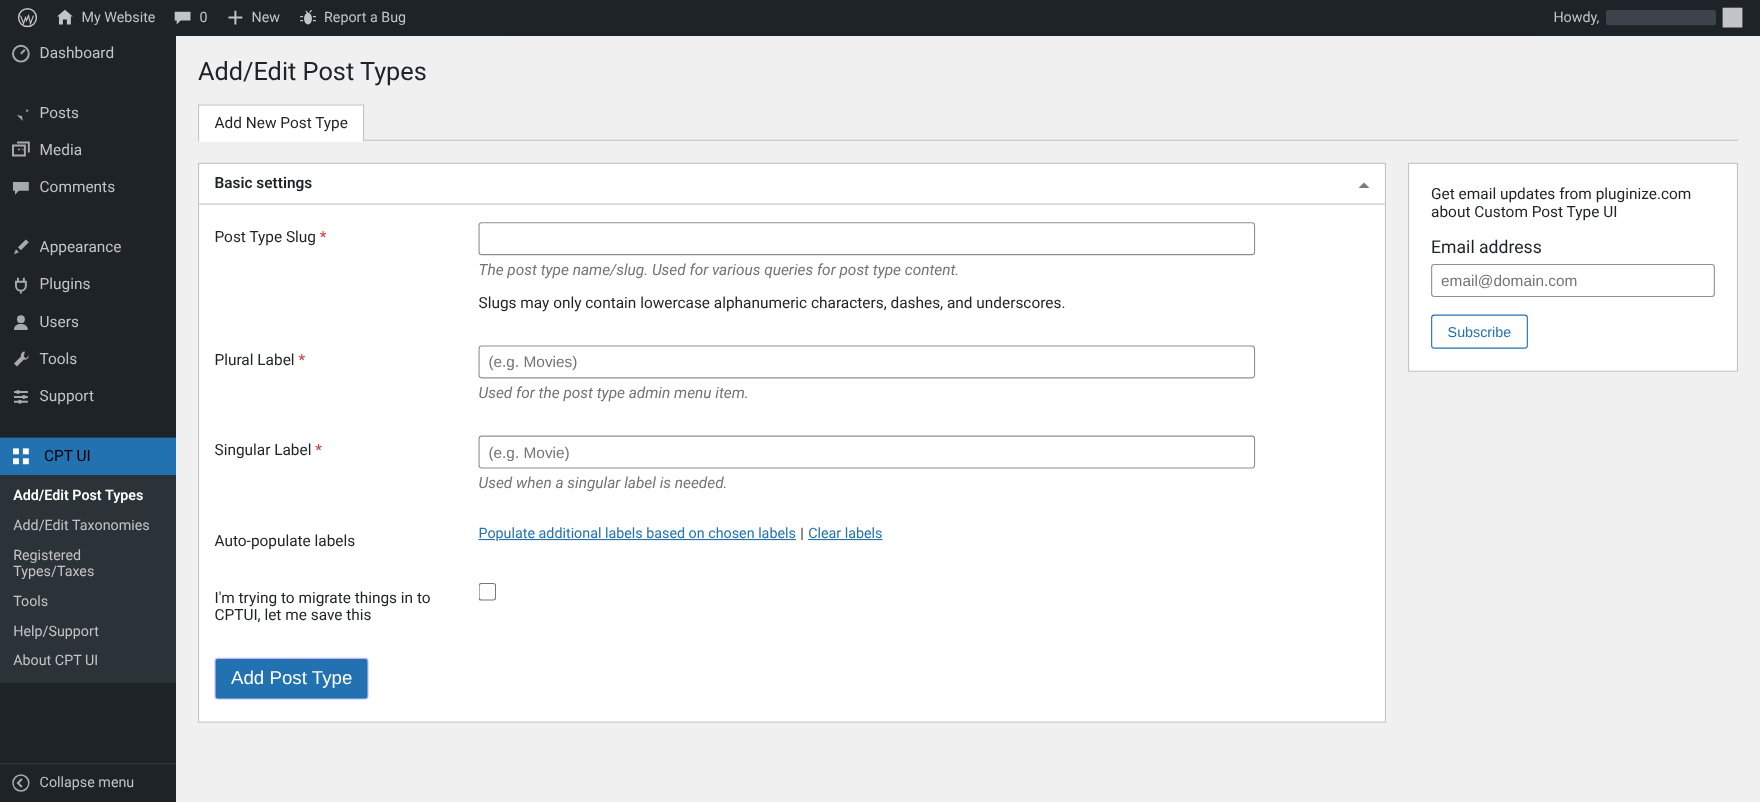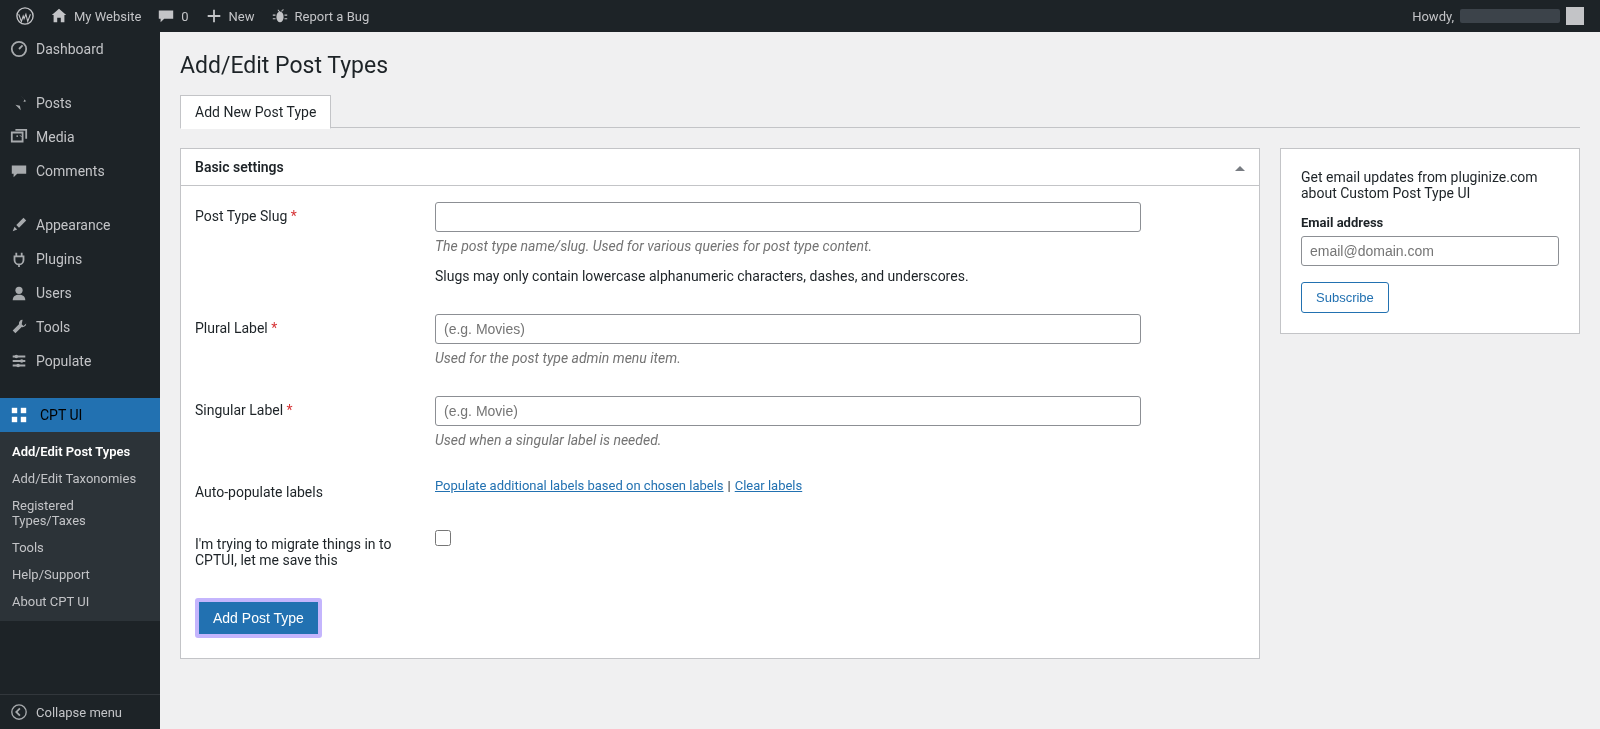--- a/index.html
+++ b/index.html
@@ -39,24 +39,24 @@
   .form-row { display:flex; gap:20px; margin-bottom:30px; }
   .form-label { width:220px; padding-top:6px; font-size:14px; }
   .form-label .req { color:#d63638; }
   .form-field { flex:1; }
   .form-field input[type=text] { width:706px; max-width:100%; padding:6px 8px; font-size:14px; border:1px solid #8c8f94; border-radius:3px; background:#fff; }
   .form-field p.desc { font-size:14px; color:#737373; font-style:italic; margin-top:6px; }
   .form-field p.note { font-size:14px; color:#1d2327; margin-top:14px; }
   .form-field a { color:#2271b1; text-decoration:underline; }
   .form-field .sep { color:#1d2327; padding:0 4px; }
   .checkbox { width:16px; height:16px; border-radius:3px; }
-  .button-primary { background:#2271b1; border:4px solid #c4b5fd; color:#fff; padding:8px 14px; font-size:14px; border-radius:3px; cursor:pointer; }
+  .button-primary { background:#2271b1; border:1px solid #c4b5fd; color:#fff; padding:8px 14px; font-size:17px; border-radius:3px; cursor:pointer; }
   .sidebar-box { background:#fff; border:1px solid #c3c4c7; padding:20px; font-size:14px; }
   .sidebar-box p { margin-bottom:14px; color:#1d2327; }
-  .sidebar-box label { display:block; margin-bottom:6px; font-size:13px;font-weight:bold; }
+  .sidebar-box label { display:block; margin-bottom:6px; font-size:16px; }
   .sidebar-box input[type=text] { width:100%; padding:6px 8px; font-size:14px; border:1px solid #8c8f94; border-radius:3px; margin-bottom:16px; }
   .sidebar-box button { background:#fff; border:1px solid #2271b1; color:#2271b1; padding:7px 14px; font-size:13px; border-radius:3px; cursor:pointer;text-align:right; }
 </style>
 </head>
 <body>
 
 <div class="adminbar">
   <div class="ab-item">
     <svg viewBox="0 0 20 20">
         <circle cx="10" cy="10" r="9" fill="none" stroke="#c3c4c7" stroke-width="1.5"></circle>
@@ -151,21 +151,21 @@
       </svg>
     <span>Tools</span>
   </div>
   <div class="menu-item">
     <svg viewBox="0 0 20 20">
         <path d="M3 5h14M3 10h14M3 15h14" stroke="#a7aaad" stroke-width="2"></path>
         <circle cx="7" cy="5" r="2" fill="#a7aaad"></circle>
         <circle cx="13" cy="10" r="2" fill="#a7aaad"></circle>
         <circle cx="9" cy="15" r="2" fill="#a7aaad"></circle>
       </svg>
-    <span>Populate</span>
+    <span>Support</span>
   </div>
   <div class="menu-sep"></div>
   <div class="menu-item current">
     <svg viewBox="0 0 20 20">
         <rect x="2" y="2" width="6" height="6" fill="#fff"></rect>
         <rect x="12" y="2" width="6" height="6" fill="#fff"></rect>
         <rect x="2" y="12" width="6" height="6" fill="#fff"></rect>
         <rect x="12" y="12" width="6" height="6" fill="#fff"></rect>
       </svg>
     <span>CPT UI</span>

